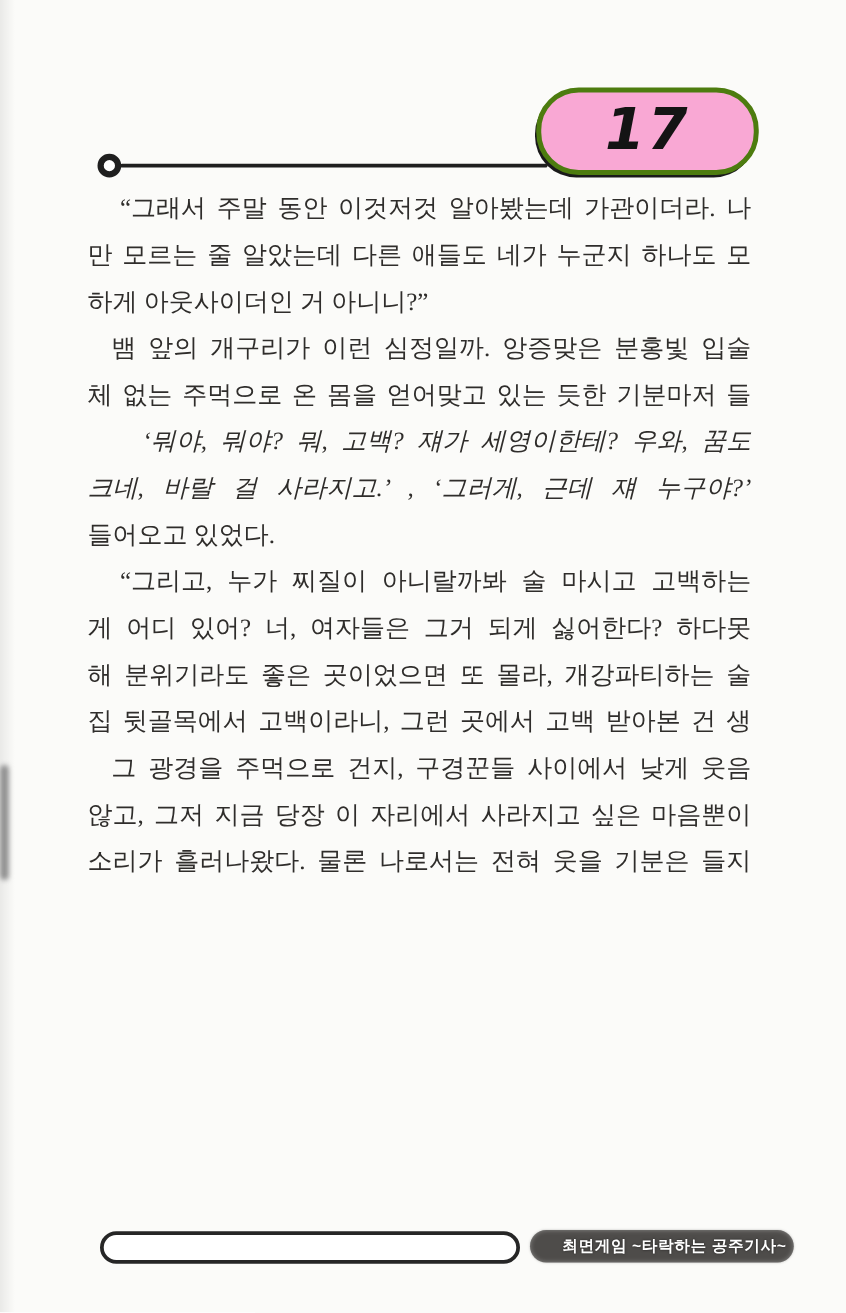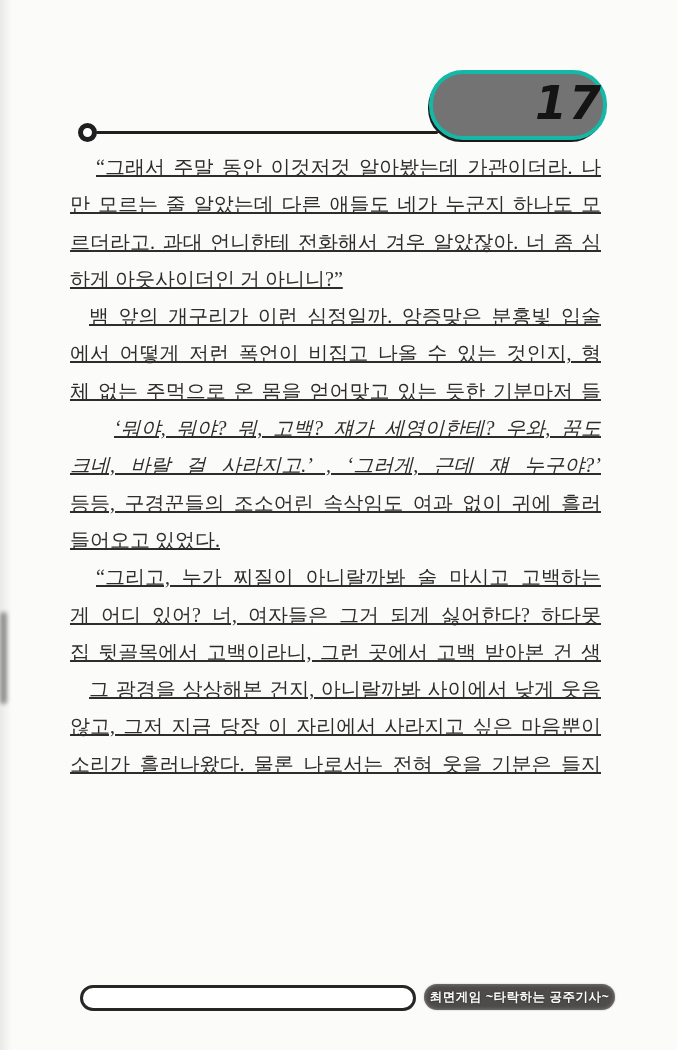--- a/index.html
+++ b/index.html
@@ -25,56 +25,56 @@
   .header-rule {
     position: absolute; left: 96px; top: 131px; width: 342px; height: 3px;
     background: #1f1f1f; border-radius: 2px;
   }
   .header-ring {
     position: absolute; left: 78px; top: 123px; width: 9px; height: 9px;
     border: 5px solid #1f1f1f; border-radius: 50%; background: #fff;
   }
   .page-number-tab {
     position: absolute; left: 429px; top: 70px; width: 170px; height: 62px;
-    background: #737373; border: 4px solid #14b8a6; border-radius: 34px;
+    background: #f9a8d4; border: 4px solid #4d7c0f; border-radius: 34px;
     box-shadow: -2px 3px 0 -1px #1a1a1a;
-    display: flex; align-items: center; justify-content: flex-end;
+    display: flex; align-items: center; justify-content: center;
     z-index: 2;
   }
   .page-number-text {
     font-family: "DejaVu Sans", "Liberation Sans", sans-serif;
     font-size: 46px; font-weight: bold; font-style: italic;
     color: #141414; letter-spacing: 2px; transform: translateY(-2px);
   }
   
   .text-block {
     position: absolute; left: 70px; top: 149px; width: 531px;
     color: var(--ink, #2f2d2b);
   }
   .line {
     height: 37.3px; line-height: 37.3px; font-size: 20px;
     white-space: nowrap;
-    text-align: justify; text-align-last: justify; text-decoration: underline;
+    text-align: justify; text-align-last: justify;
   }
   .line.short { text-align-last: left; }
   .line.italic { font-style: italic; }
   .ind-q { padding-left: 26px; }  
   .ind-p { padding-left: 19px; }  
   .ind-i { padding-left: 44px; }  
   
   .footer-rule {
     position: absolute; left: 80px; top: 985px; width: 330px; height: 20px;
     background: #fff; border: 3px solid #262626; border-radius: 14px;
   }
   .footer-badge {
     position: absolute; left: 424px; top: 984px; width: 191px; height: 26px;
     background: var(--badge-bg, #4e4c4a);
     border-radius: 13px;
     box-shadow: inset 0 0 4px rgba(255,255,255,0.35), 0 0 2px rgba(0,0,0,0.25);
-    display: flex; align-items: center; justify-content: center;
+    display: flex; align-items: center; justify-content: center; padding-left: 20px;
   }
   .footer-badge span {
     color: var(--badge-text, #ffffff);
     font-family: "Liberation Sans", "DejaVu Sans", sans-serif;
     font-size: 12.5px; font-weight: bold; letter-spacing: 0.5px;
     text-shadow: 0 0 2px rgba(0,0,0,0.6);
     white-space: nowrap;
   }
 </style>
 </head>
@@ -87,33 +87,31 @@
 
   <div class="header-rule"></div>
   <div class="header-ring"></div>
   <div class="page-number-tab">
     <span class="page-number-text">17</span>
   </div>
 
   <div class="text-block">
     <div class="line ind-q">“그래서 주말 동안 이것저것 알아봤는데 가관이더라. 나</div>
     <div class="line">만 모르는 줄 알았는데 다른 애들도 네가 누군지 하나도 모</div>
-    <div class="line">르더라고. 과대 언니한테 전화해서 겨우 알았잖아. 너 좀 심</div>
     <div class="line short">하게 아웃사이더인 거 아니니?”</div>
     <div class="line ind-p">뱀 앞의 개구리가 이런 심정일까. 앙증맞은 분홍빛 입술</div>
-    <div class="line">에서 어떻게 저런 폭언이 비집고 나올 수 있는 것인지, 형</div>
     <div class="line">체 없는 주먹으로 온 몸을 얻어맞고 있는 듯한 기분마저 들</div>
     <div class="line ind-i italic">‘뭐야, 뭐야? 뭐, 고백? 쟤가 세영이한테? 우와, 꿈도</div>
     <div class="line italic">크네, 바랄 걸 사라지고.’ , ‘그러게, 근데 쟤 누구야?’</div>
-    <div class="line">등등, 구경꾼들의 조소어린 속삭임도 여과 없이 귀에 흘러</div>
     <div class="line short">들어오고 있었다.</div>
     <div class="line ind-q">“그리고, 누가 찌질이 아니랄까봐 술 마시고 고백하는</div>
     <div class="line">게 어디 있어? 너, 여자들은 그거 되게 싫어한다? 하다못</div>
+    <div class="line">해 분위기라도 좋은 곳이었으면 또 몰라, 개강파티하는 술</div>
     <div class="line">집 뒷골목에서 고백이라니, 그런 곳에서 고백 받아본 건 생</div>
-    <div class="line ind-p">그 광경을 상상해본 건지, 아니랄까봐 사이에서 낮게 웃음</div>
+    <div class="line ind-p">그 광경을 주먹으로 건지, 구경꾼들 사이에서 낮게 웃음</div>
     <div class="line">않고, 그저 지금 당장 이 자리에서 사라지고 싶은 마음뿐이</div>
     <div class="line">소리가 흘러나왔다. 물론 나로서는 전혀 웃을 기분은 들지</div>
   </div>
 
   <div class="footer-rule"></div>
   <div class="footer-badge">
     <span>최면게임 ~타락하는 공주기사~</span>
   </div>
 
 </div>

